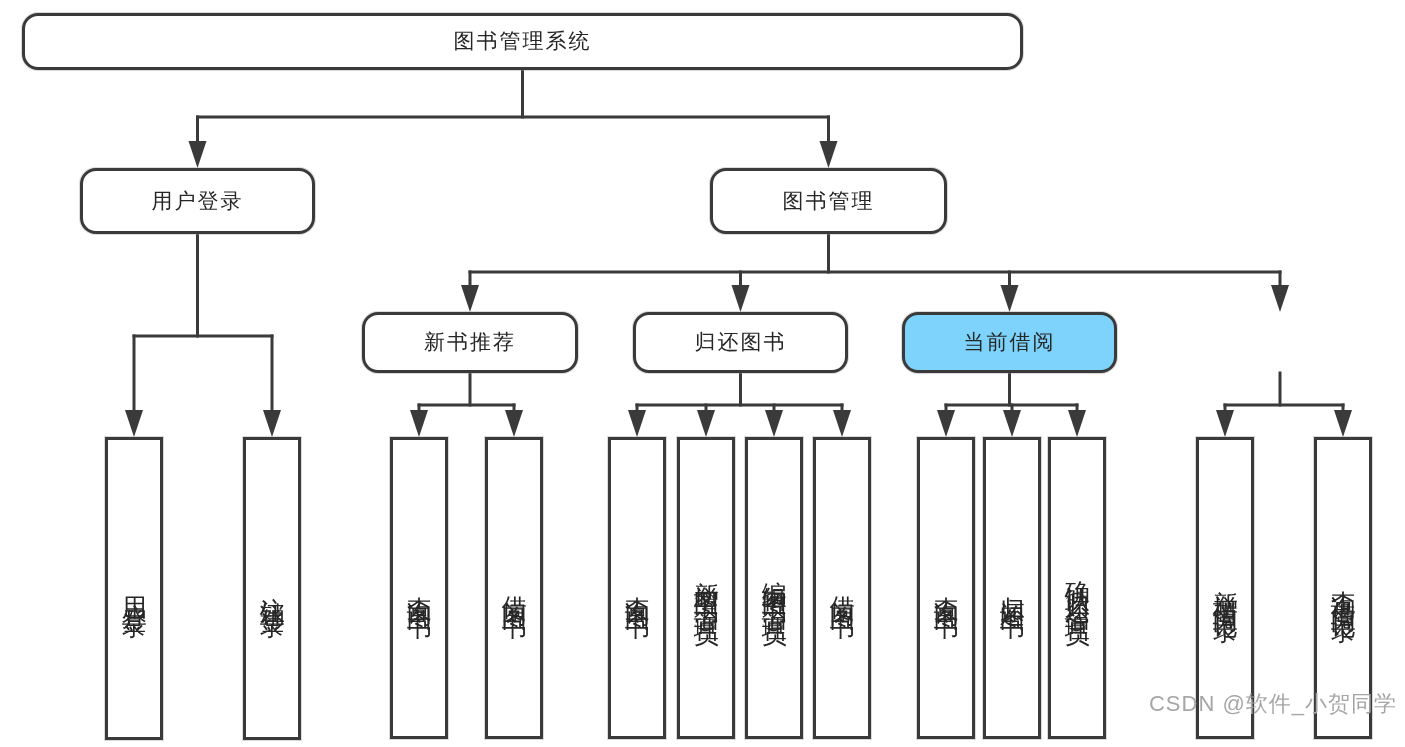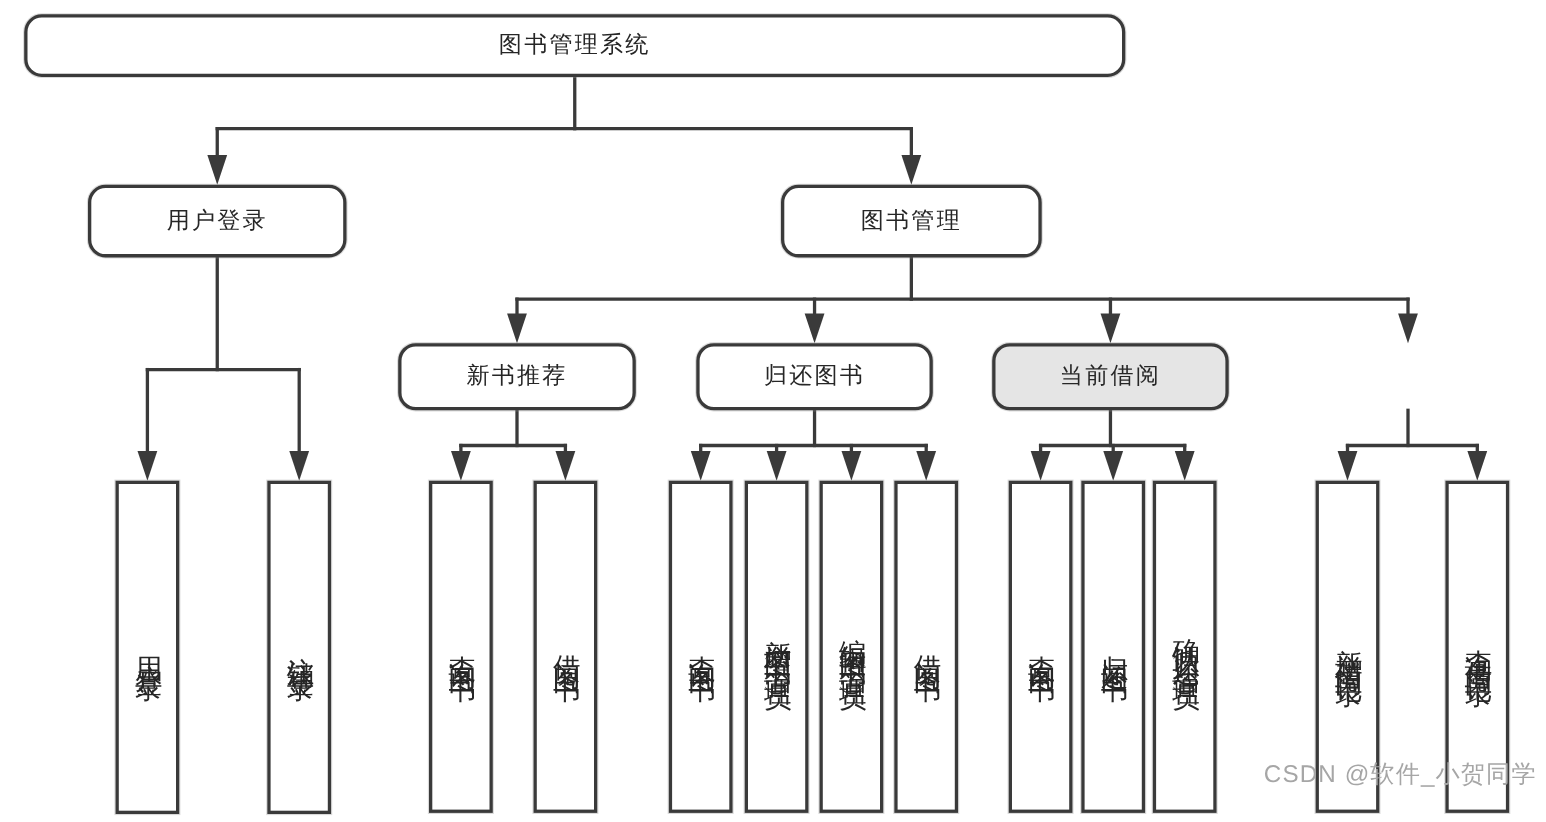--- a/index.html
+++ b/index.html
@@ -115,21 +115,21 @@
       <polygon points="1216,410 1234,410 1225,437" fill="#3a3a3a"></polygon>
       <line x1="1343" y1="405" x2="1343" y2="417" stroke="#3a3a3a" stroke-width="3" stroke-linecap="square"></line>
       <polygon points="1334,410 1352,410 1343,437" fill="#3a3a3a"></polygon>
     </svg>
   <div class="watermark" style="color: rgb(166, 166, 166);">CSDN @软件_小贺同学</div>
 <div class="node h" style="left: 22px; top: 13px; width: 1001px; height: 57px; border-color: rgb(58, 58, 58); color: rgb(38, 38, 38); background: rgb(255, 255, 255);">图书管理系统</div>
     <div class="node h" style="left: 80px; top: 168px; width: 235px; height: 66px; border-color: rgb(58, 58, 58); color: rgb(38, 38, 38); background: rgb(255, 255, 255);">用户登录</div>
     <div class="node h" style="left: 362px; top: 312px; width: 216px; height: 61px; border-color: rgb(58, 58, 58); color: rgb(38, 38, 38); background: rgb(255, 255, 255);">新书推荐</div>
     <div class="node h" style="left: 710px; top: 168px; width: 237px; height: 66px; border-color: rgb(58, 58, 58); color: rgb(38, 38, 38); background: rgb(255, 255, 255);">图书管理</div>
     <div class="node h" style="left: 633px; top: 312px; width: 215px; height: 61px; border-color: rgb(58, 58, 58); color: rgb(38, 38, 38); background: rgb(255, 255, 255);">归还图书</div>
-    <div class="node h" style="left: 902px; top: 312px; width: 215px; height: 61px; border-color: rgb(58, 58, 58); color: rgb(38, 38, 38); background: #e5e5e5;">当前借阅</div>
+    <div class="node h" style="left: 902px; top: 312px; width: 215px; height: 61px; border-color: rgb(58, 58, 58); color: rgb(38, 38, 38); background: #7dd3fc;">当前借阅</div>
     <div class="node v" style="left: 105px; top: 437px; width: 58px; height: 303px; border-color: rgb(58, 58, 58); color: rgb(38, 38, 38); background: rgb(255, 255, 255);">用户登录</div>
     <div class="node v" style="left: 243px; top: 437px; width: 58px; height: 303px; border-color: rgb(58, 58, 58); color: rgb(38, 38, 38); background: rgb(255, 255, 255);">注销登录</div>
     <div class="node v" style="left: 390px; top: 437px; width: 58px; height: 302px; border-color: rgb(58, 58, 58); color: rgb(38, 38, 38); background: rgb(255, 255, 255);">查询图书</div>
     <div class="node v" style="left: 485px; top: 437px; width: 58px; height: 302px; border-color: rgb(58, 58, 58); color: rgb(38, 38, 38); background: rgb(255, 255, 255);">借阅图书</div>
     <div class="node v" style="left: 608px; top: 437px; width: 58px; height: 302px; border-color: rgb(58, 58, 58); color: rgb(38, 38, 38); background: rgb(255, 255, 255);">查询图书</div>
     <div class="node v" style="left: 677px; top: 437px; width: 58px; height: 302px; border-color: rgb(58, 58, 58); color: rgb(38, 38, 38); background: rgb(255, 255, 255);">新增图书（管理员）</div>
     <div class="node v" style="left: 745px; top: 437px; width: 58px; height: 302px; border-color: rgb(58, 58, 58); color: rgb(38, 38, 38); background: rgb(255, 255, 255);">编辑图书（管理员）</div>
     <div class="node v" style="left: 813px; top: 437px; width: 58px; height: 302px; border-color: rgb(58, 58, 58); color: rgb(38, 38, 38); background: rgb(255, 255, 255);">借阅图书</div>
     <div class="node v" style="left: 917px; top: 437px; width: 58px; height: 302px; border-color: rgb(58, 58, 58); color: rgb(38, 38, 38); background: rgb(255, 255, 255);">查询图书</div>
     <div class="node v" style="left: 983px; top: 437px; width: 58px; height: 302px; border-color: rgb(58, 58, 58); color: rgb(38, 38, 38); background: rgb(255, 255, 255);">归还图书</div>

